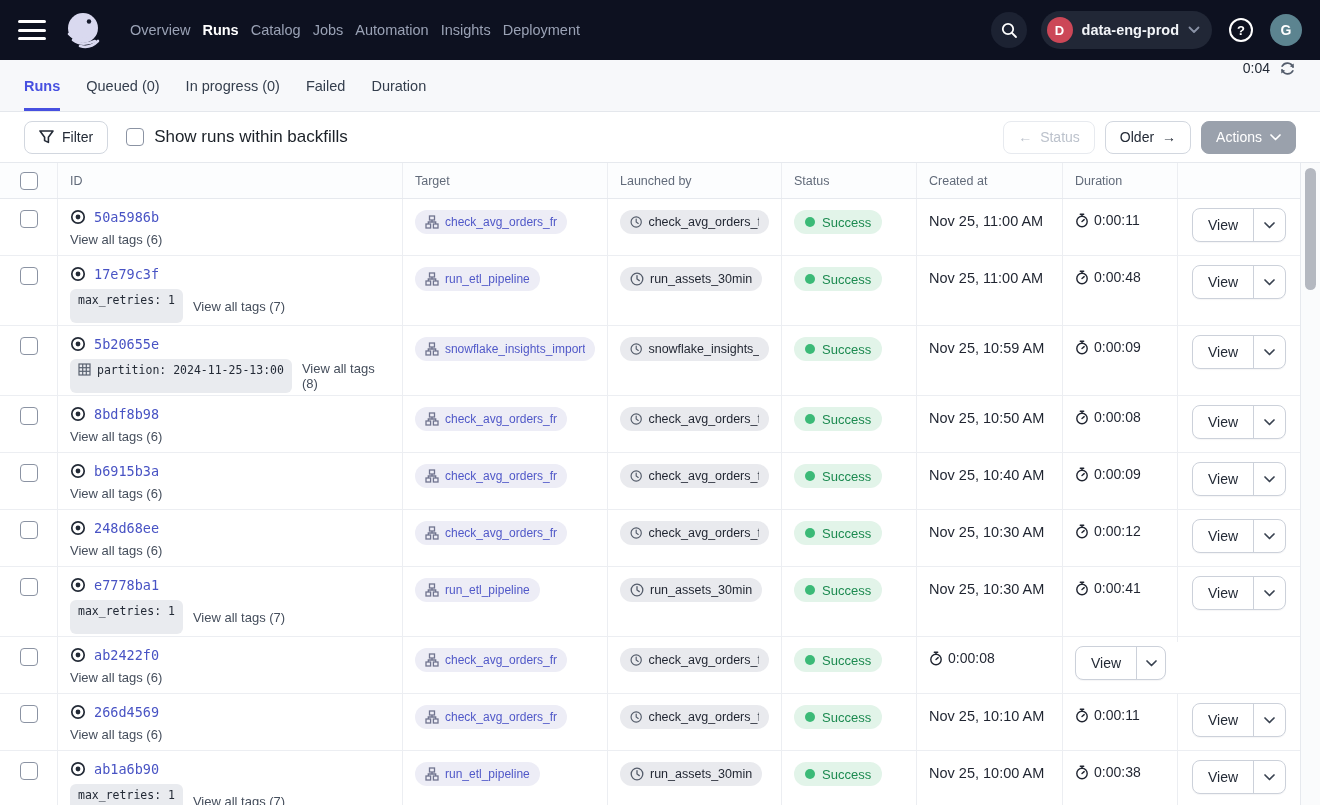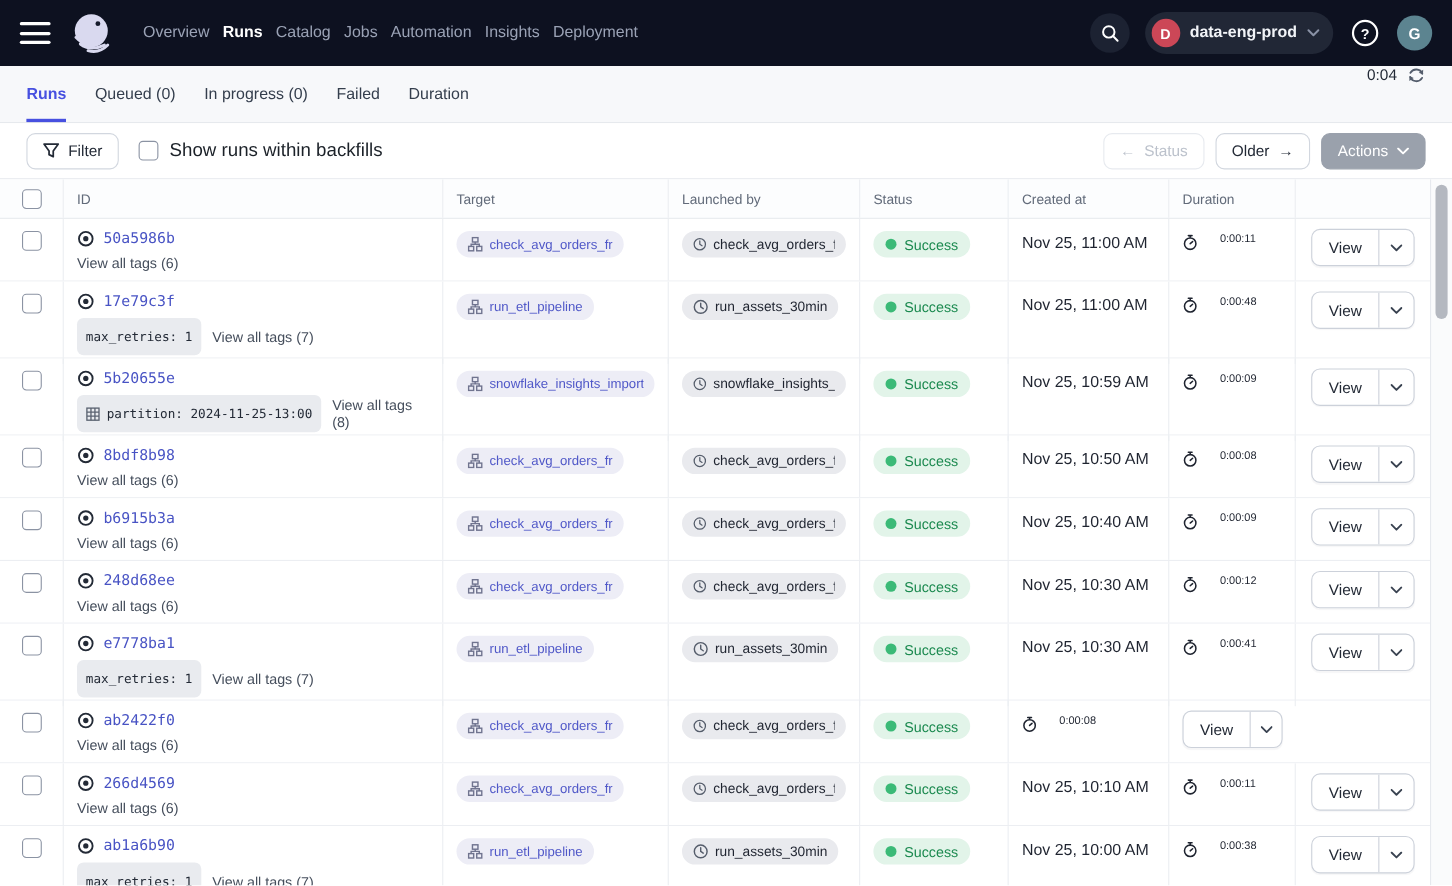--- a/index.html
+++ b/index.html
@@ -49,33 +49,33 @@
   .thead .cell { display:flex; align-items:center; font-size:12.5px; color:#626b7a; }
   .c-check { display:flex; justify-content:center; }
   .thead .c-check { align-items:center; }
   .trow { border-bottom:1px solid #eceef2; background:#fff; }
   .trow .c-check { padding-top:11px; }
   .c-id { padding-top:10px; padding-bottom:8px; }
   .id-line { display:flex; align-items:center; gap:8px; }
   .run-id { font-family:"DejaVu Sans Mono", monospace; font-size:13.5px; color:#4853c4; text-decoration:none; cursor:pointer; }
   .tags-line { display:flex; align-items:center; gap:10px; margin-top:7px; }
   .view-all { font-size:13px; color:#454e5c; cursor:pointer; }
-  .tag-pill { background:#e9ebef; border-radius:6px; height:34px; display:inline-flex; align-items:center; gap:6px; padding:17px 8px; font-family:"DejaVu Sans Mono", monospace; font-size:11.5px; color:#232a36; white-space:nowrap; }
+  .tag-pill { background:#e9ebef; border-radius:6px; height:34px; display:inline-flex; align-items:flex-start; gap:6px; padding:4px 8px; font-family:"DejaVu Sans Mono", monospace; font-size:11.5px; color:#232a36; white-space:nowrap; }
   .pill { border-radius:12px; height:24px; display:inline-flex; align-items:center; gap:6px; padding:0 10px; white-space:nowrap; max-width:100%; cursor:pointer; }
   .c-target, .c-launched, .c-status { padding-top:11px; }
   .target-pill { background:#ededf6; }
   .target-pill .pill-text { font-size:12px; color:#5058c8; overflow:hidden; }
   .target-pill .pill-text.clip { max-width:112px; }
   .launched-pill { background:#e9eaee; }
   .launched-pill .pill-text { font-size:12.5px; color:#1f2430; overflow:hidden; }
   .status-pill { background:#e2f4e9; border-radius:12px; height:24px; display:inline-flex; align-items:center; gap:7px; padding:0 11px; }
   .status-dot { width:10px; height:10px; border-radius:50%; background:#3bba77; }
   .status-text { font-size:13px; color:#1c8a50; }
   .c-created { padding-top:14px; font-size:14.5px; color:#1f2430; }
-  .c-duration { padding-top:13px; font-size:10px; color:#1f2430; display:flex; align-items:flex-start; gap:20px; }
+  .c-duration { padding-top:13px; font-size:14px; color:#1f2430; display:flex; align-items:flex-start; gap:5px; }
   .c-duration svg { margin-top:1px; }
   .c-actions { border-right:none; padding-top:9px; display:flex; justify-content:center; align-items:flex-start; }
   .split-btn { display:inline-flex; height:34px; border:1px solid #ccd1da; border-radius:8px; background:#fff; overflow:hidden; box-shadow:0 1px 1px rgba(16,24,40,.04); }
   .split-btn .view-btn { border:none; background:none; padding:0 15px; font-size:14px; font-weight:500; color:#232a36; cursor:pointer; font-family:inherit; }
   .split-btn .view-caret { border:none; border-left:1px solid #ccd1da; background:none; width:32px; display:flex; align-items:center; justify-content:center; cursor:pointer; }
 
   
   .gutter { position:absolute; top:0; right:0; width:20px; height:100%; background:#fafbfc; border-left:1px solid #e6e9ee; }
   .scroll-thumb { position:absolute; top:5px; left:4px; width:11px; height:122px; border-radius:6px; background:#b4b8c0; cursor:pointer; }
 </style>

